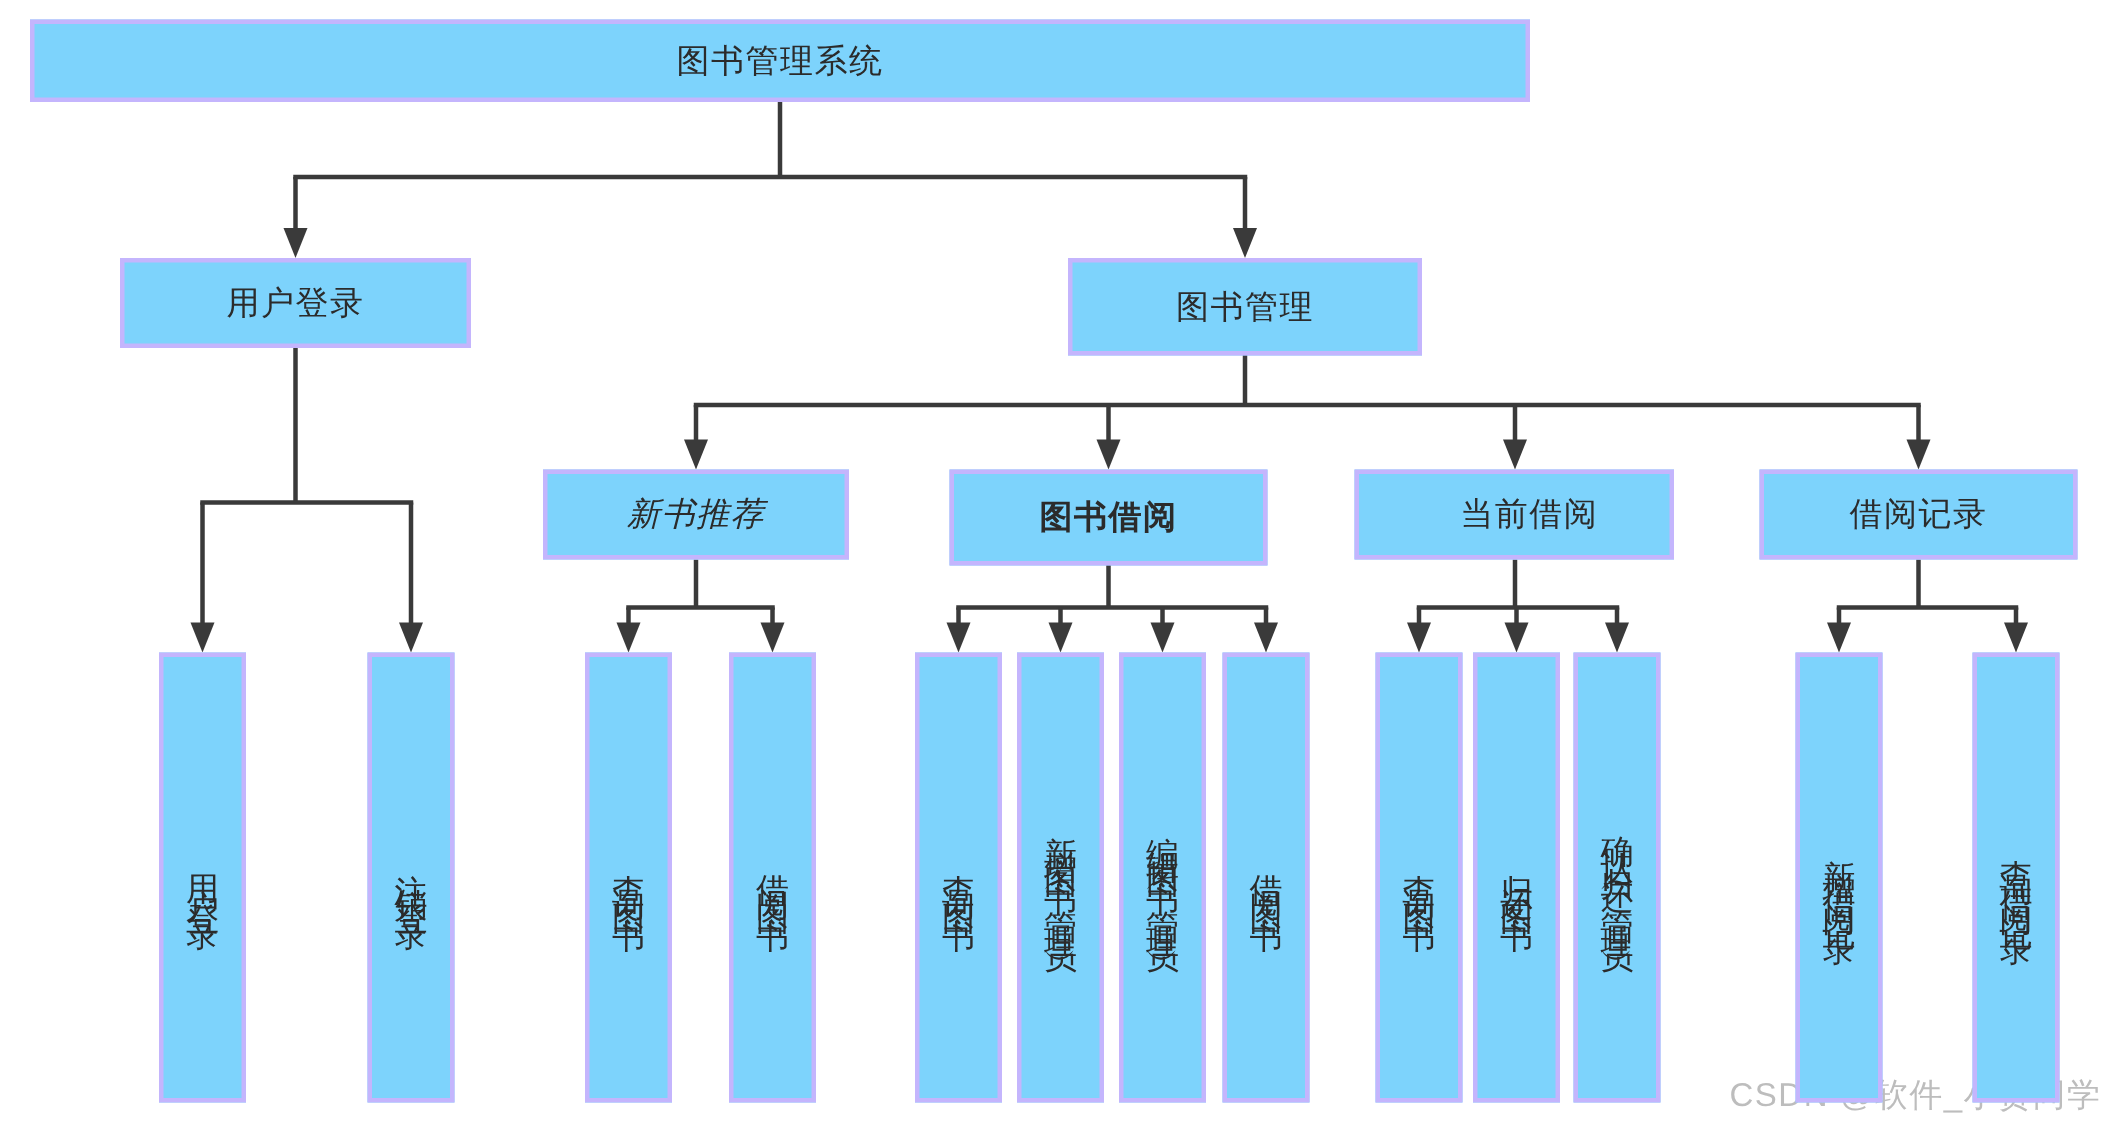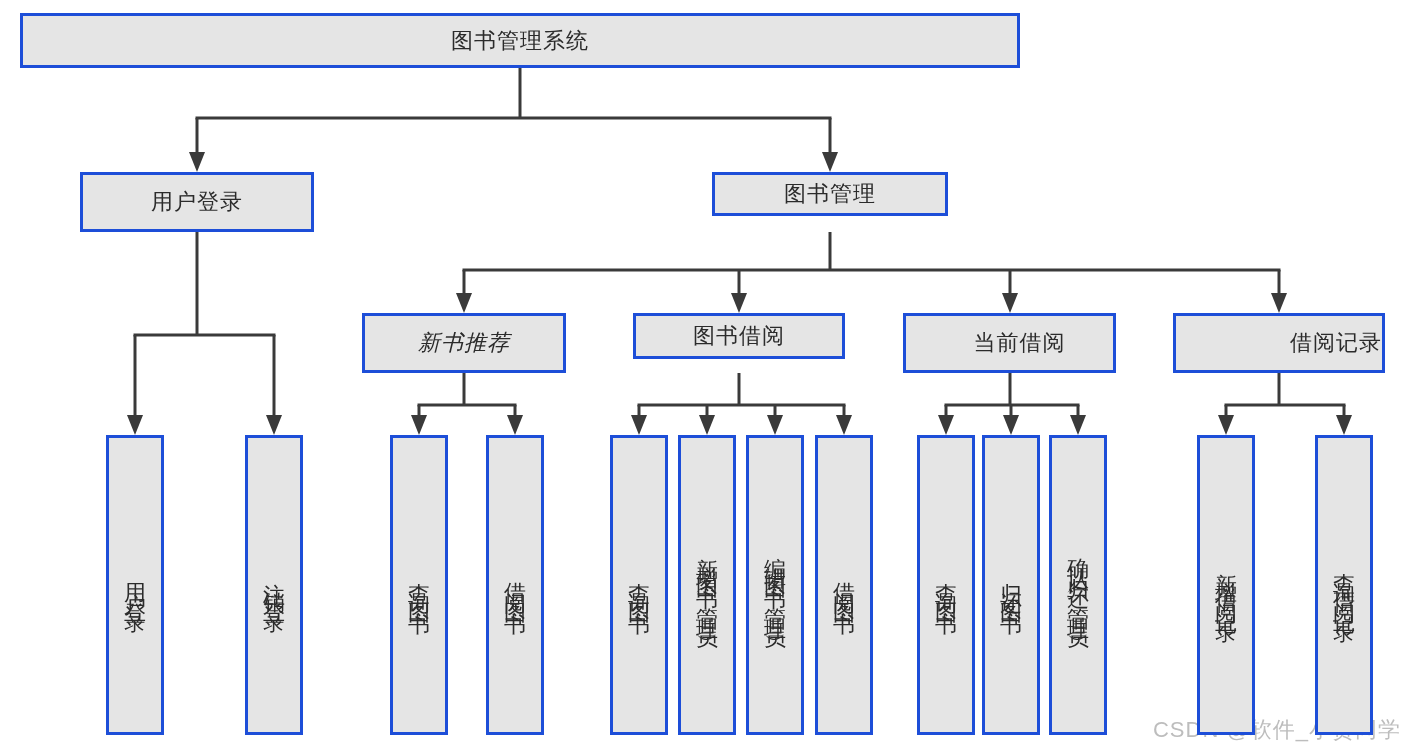--- a/index.html
+++ b/index.html
@@ -1,19 +1,19 @@
 <!DOCTYPE html>
 <html><head>
 <meta charset="utf-8">
 <style>
   html,body{margin:0;padding:0;background:#ffffff;}
   #stage{position:relative;width:1405px;height:747px;background:#ffffff;overflow:hidden;
          font-family:"Liberation Sans","DejaVu Sans",sans-serif;}
   #wires{position:absolute;left:0;top:0;width:1405px;height:747px;}
-  .node{position:absolute;box-sizing:border-box;border:3px solid #1d4ed8;background:#e5e5e5;
+  .node{position:absolute;box-sizing:border-box;border:3px solid #c4b5fd;background:#7dd3fc;
         display:flex;align-items:center;justify-content:center;
         font-size:22px;color:#2b2b2b;letter-spacing:1px;}
   .node.vertical span{writing-mode:vertical-rl;text-orientation:mixed;letter-spacing:10px;
         line-height:1;white-space:nowrap;}
   .watermark{position:absolute;right:4px;bottom:2px;font-size:22px;color:#bdbdbd;
         text-shadow:1px 1px 0 #ffffff;letter-spacing:1px;pointer-events:none;}
 </style>
 </head>
 <body>
 
@@ -73,33 +73,33 @@
       <polygon points="1344,435 1336,415 1352,415" fill="#3a3a3a"></polygon>
     </svg>
 
   <div class="watermark">CSDN @软件_小贺同学</div>
 <div class="node" style="left: 20px; top: 13px; width: 1000px; height: 55px;">
       <span>图书管理系统</span>
     </div>
     <div class="node" style="left: 80px; top: 172px; width: 234px; height: 60px;">
       <span>用户登录</span>
     </div>
-    <div class="node" style="left: 712px; top: 172px; width: 236px; height: 44px;">
+    <div class="node" style="left: 712px; top: 172px; width: 236px; height: 65px;">
       <span>图书管理</span>
     </div>
     <div class="node" style="left: 362px; top: 313px; width: 204px; height: 60px; font-style: italic;">
       <span>新书推荐</span>
     </div>
-    <div class="node" style="left: 633px; top: 313px; width: 212px; height: 46px;">
+    <div class="node" style="left: 633px; top: 313px; width: 212px; height: 64px; font-weight: bold;">
       <span>图书借阅</span>
     </div>
     <div class="node" style="left: 903px; top: 313px; width: 213px; height: 60px; padding-left: 20px;">
       <span>当前借阅</span>
     </div>
-    <div class="node" style="left: 1173px; top: 313px; width: 212px; height: 60px; justify-content: flex-end;">
+    <div class="node" style="left: 1173px; top: 313px; width: 212px; height: 60px;">
       <span>借阅记录</span>
     </div>
     <div class="node vertical" style="left: 106px; top: 435px; width: 58px; height: 300px;">
       <span>用户登录</span>
     </div>
     <div class="node vertical" style="left: 245px; top: 435px; width: 58px; height: 300px;">
       <span>注销登录</span>
     </div>
     <div class="node vertical" style="left: 390px; top: 435px; width: 58px; height: 300px;">
       <span>查询图书</span>

